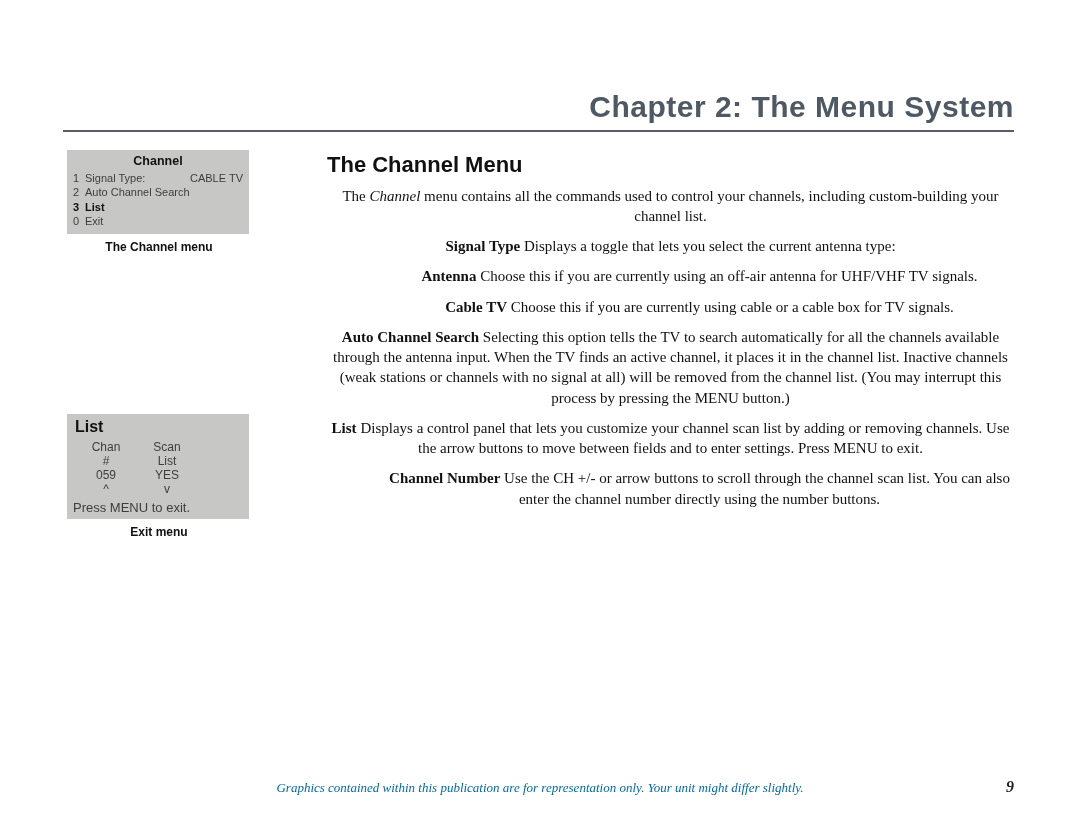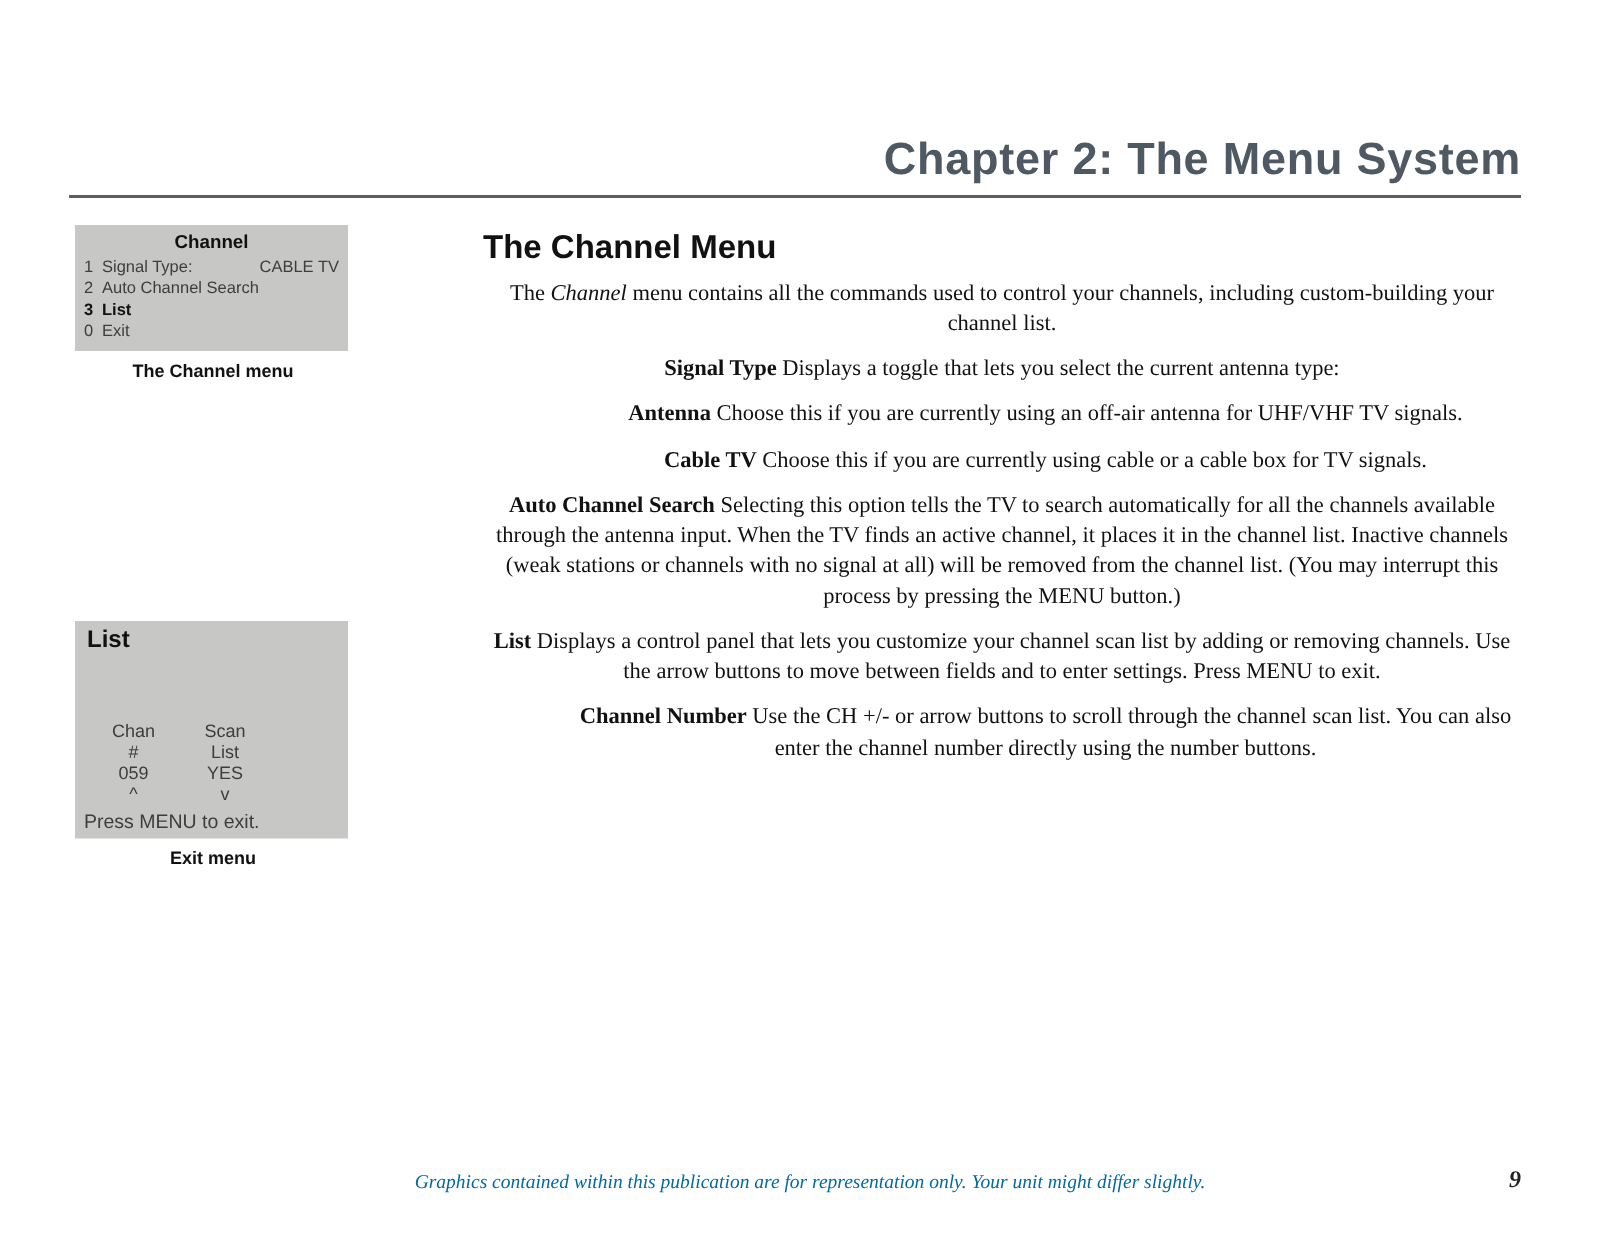--- a/index.html
+++ b/index.html
@@ -9,40 +9,40 @@
     height: 840px;
     background: #ffffff;
     font-family: Georgia, 'Times New Roman', serif;
     color: #222;
   }
   .page {
     position: relative;
     width: 1080px;
     height: 836px;
     box-sizing: border-box;
-    padding: 90px 66px 40px 46px;
+    padding: 90px 66px 40px 63px;
   }
   .chapter-title {
     font-family: "Arial Black", Arial, Helvetica, sans-serif;
     font-weight: 900;
     font-size: 30px;
     color: #4f5963;
     text-align: right;
     letter-spacing: 0.5px;
     margin: 0 0 6px 0;
   }
   .hr {
     border: none;
     border-top: 2px solid #5a5f67;
     margin: 0 0 18px 0;
   }
   .body-row {
     display: flex;
     align-items: flex-start;
-    gap: 12px;
+    gap: 0;
   }
   .left-col {
     width: 240px;
     flex: 0 0 240px;
   }
   .right-col {
     flex: 1 1 auto;
     padding-left: 24px;
     font-family: "Adobe Garamond Pro", Garamond, Georgia, serif;
     font-size: 15px;
@@ -102,21 +102,20 @@
     font-size: 16px;
     padding: 4px 8px 2px 8px;
     color: #111;
   }
   .list-table {
     font-size: 12px;
     color: #3d3d3d;
     padding: 2px 8px 2px 8px;
     width: 100%;
     box-sizing: border-box;
-    margin-top: 40px;
   }
   .list-cols { display:flex; }
   .list-cols .c1 { width: 62px; text-align: center; }
   .list-cols .c2 { width: 60px; text-align: center; }
   .exit-line {
     font-size: 13px;
     padding: 2px 6px 4px 6px;
   }
   .spacer { height: 160px; }
 

